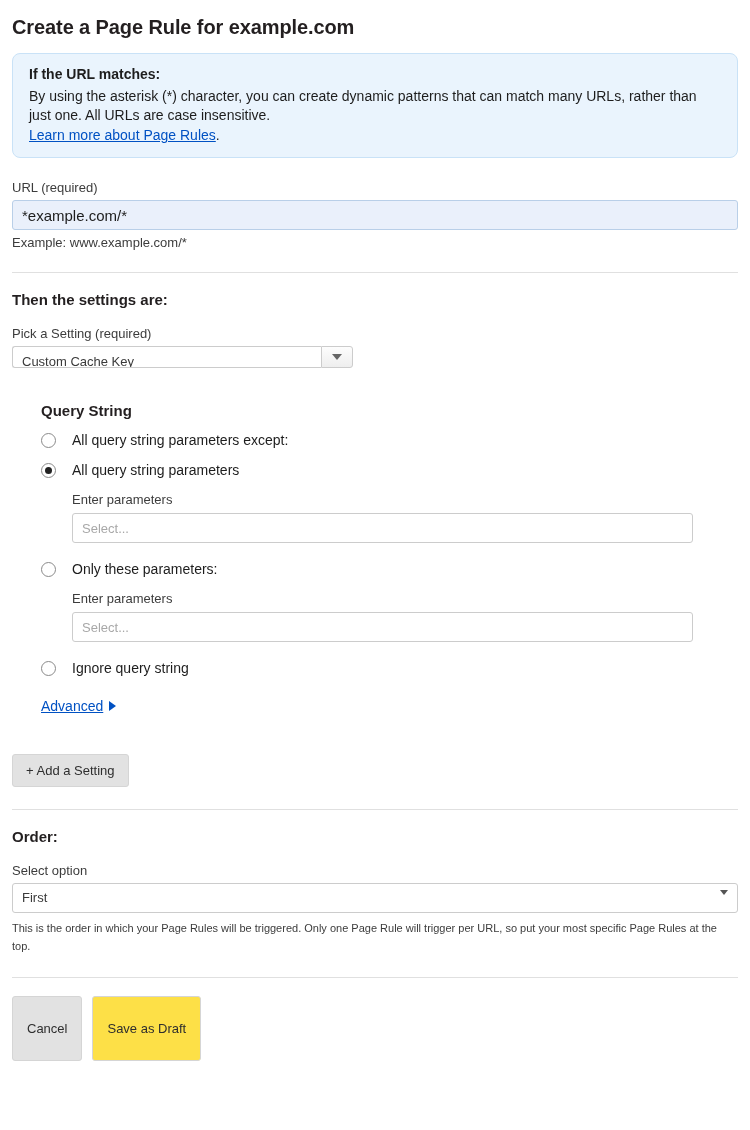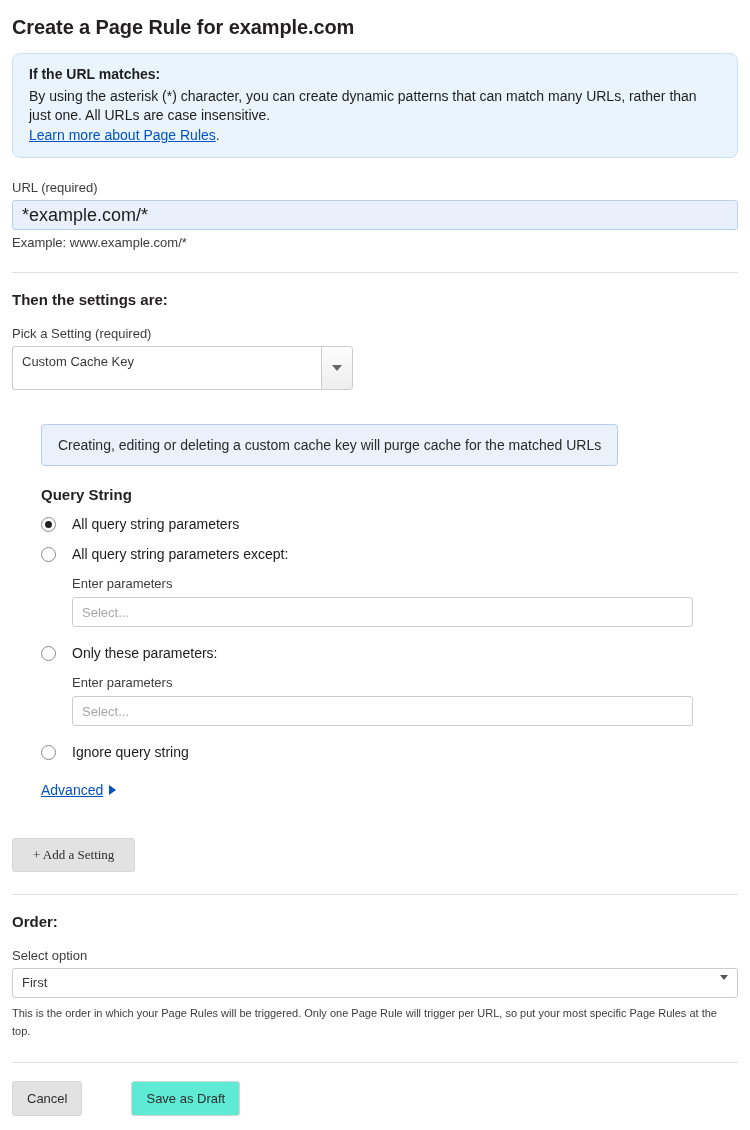--- a/index.html
+++ b/index.html
@@ -61,21 +61,21 @@
     margin-bottom: 5px;
   }
   .url-input {
     width: 100%;
     height: 30px;
     border: 1px solid #b9cfe8;
     background: #eaf0fb;
     border-radius: 3px;
     padding: 4px 9px;
     font-family: "Liberation Sans", sans-serif;
-    font-size: 18px;
+    font-size: 15px;
     color: #1d1d1d;
     outline: none;
   }
   .field-hint {
     font-size: 13px;
     color: #3c3c3c;
     margin-top: 5px;
   }
   .divider {
     border: 0;
@@ -84,21 +84,21 @@
   }
   .section-title {
     font-weight: bold;
     font-size: 15px;
     margin-bottom: 18px;
     color: #231f20;
   }
   .select-wrap {
     position: relative;
     width: 341px;
-    height: 44px;
+    height: 22px;
     display: flex;
   }
   .select-box {
     flex: 1;
     border: 1px solid #cccccc;
     border-right: none;
     border-radius: 3px 0 0 3px;
     background: #ffffff;
     font-size: 13px;
     color: #3a3a3a;
@@ -209,24 +209,24 @@
     width: 0; height: 0;
     border-top: 5px solid transparent;
     border-bottom: 5px solid transparent;
     border-left: 7px solid #0051c3;
   }
   .add-setting-btn {
     margin-top: 40px;
     background: #e2e2e2;
     border: 1px solid #d5d5d5;
     border-radius: 3px;
-    font-family: Liberation Serif, serif;
+    font-family: Liberation Sans, sans-serif;
     font-size: 13px;
     color: #2e2e2e;
-    padding: 8px 20px;
+    padding: 8px 13px;
   }
   .order-select {
     width: 100%;
     height: 30px;
     border: 1px solid #cccccc;
     border-radius: 3px;
     background: #ffffff;
     font-size: 13px;
     color: #3a3a3a;
     padding: 6px 9px;
@@ -247,33 +247,32 @@
   }
   .footer {
     display: flex;
     gap: 10px;
     padding-bottom: 16px;
   }
   .btn {
     font-family: "Liberation Sans", sans-serif;
     font-size: 13px;
     border-radius: 3px;
-    padding: 9px 14px;
+    padding: 24px 14px;
     border: 1px solid transparent;
   }
   .btn-cancel {
     background: #e2e2e2;
     border-color: #d5d5d5;
     color: #2e2e2e;
   }
   .btn-draft {
-    background: #5eead4;
+    background: #fde047;
     border-color: #d5d5d5;
     color: #2e2e2e;
-    margin-left: 39px;
   }
   .btn-primary {
     background: #1673e8;
     color: #ffffff;
     border-color: #1673e8;
     font-weight: normal;
   }
 </style>
 </head>
 <body>
@@ -299,32 +298,31 @@
   <div class="field-label">Pick a Setting (required)</div>
   <div class="select-wrap">
     <div class="select-box">Custom Cache Key</div>
     <div class="select-arrow-btn">
       <span class="caret-down"></span>
     </div>
   </div>
 
   <div class="setting-block">
 
-    <div class="purge-note">Creating, editing or deleting a custom cache key will purge cache for the matched URLs</div>
 
     <div class="sub-title">Query String</div>
+
+    <div class="radio-row">
+      <span class="radio"></span>
+      <span class="radio-label">All query string parameters except:</span>
+    </div>
 
     <div class="radio-row">
       <span class="radio checked"></span>
       <span class="radio-label">All query string parameters</span>
-    </div>
-
-    <div class="radio-row">
-      <span class="radio"></span>
-      <span class="radio-label">All query string parameters except:</span>
     </div>
     <div class="param-group">
       <div class="param-label">Enter parameters</div>
       <input class="param-input" type="text" placeholder="Select..." style="">
     </div>
 
     <div class="radio-row">
       <span class="radio"></span>
       <span class="radio-label">Only these parameters:</span>
     </div>

